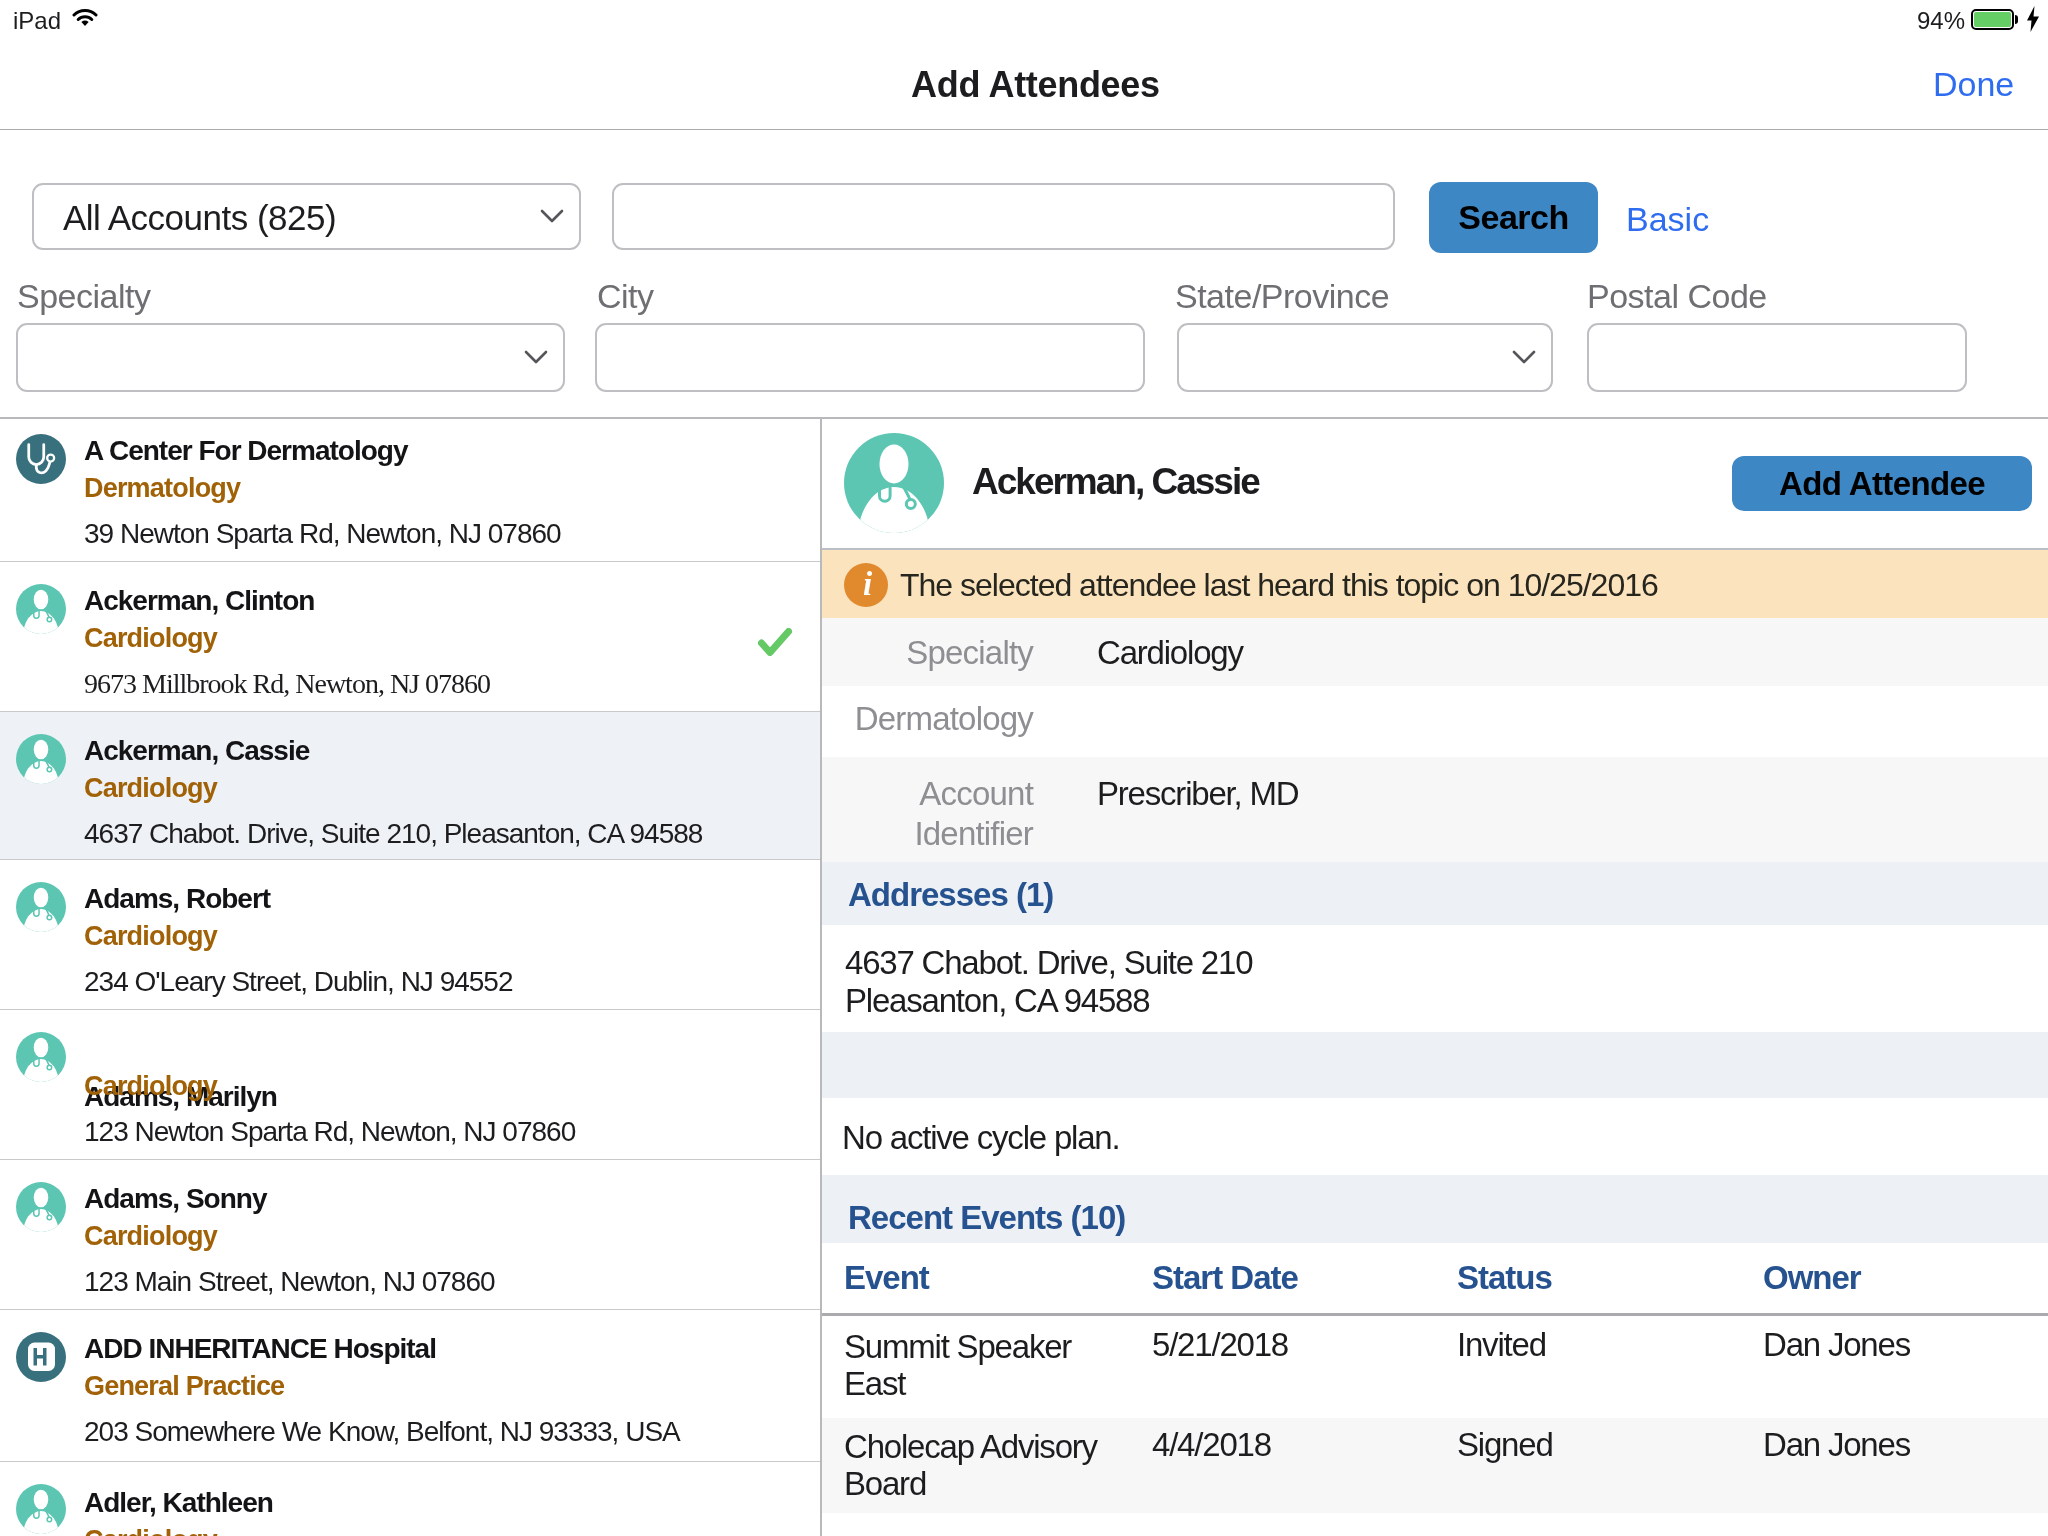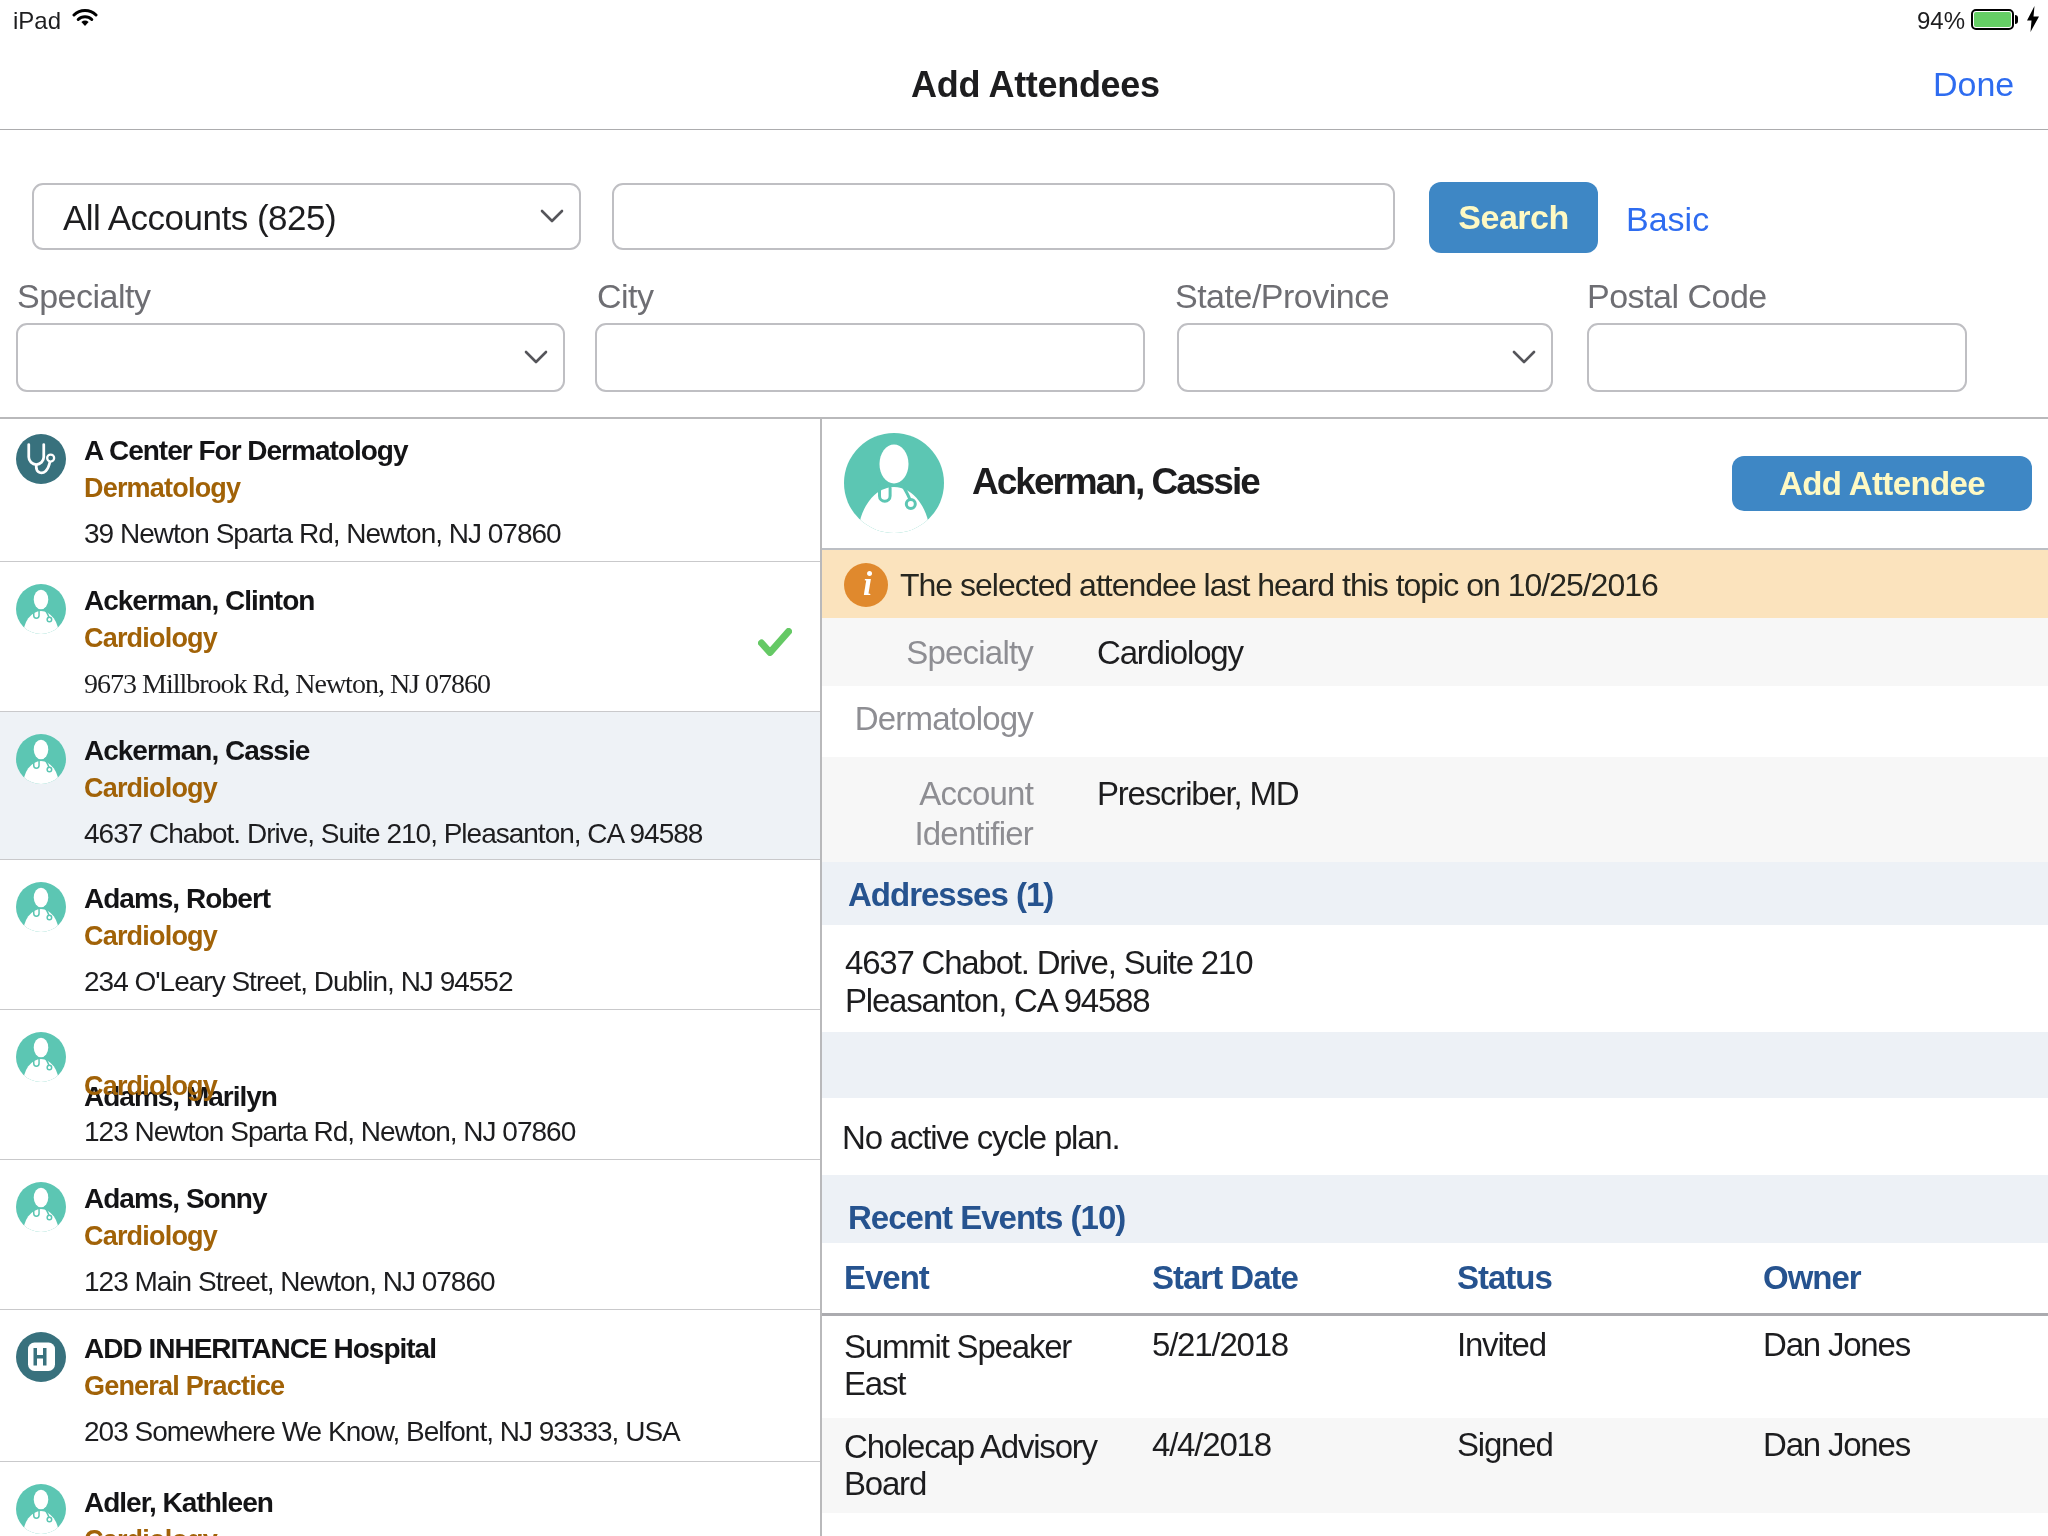--- a/index.html
+++ b/index.html
@@ -7,21 +7,21 @@
        font-family:"Liberation Sans",sans-serif;color:#1d1d1f;background:#fff;padding-left:48px;}
   .abs{position:absolute;white-space:nowrap;}
   .sub{color:#a16207;font-weight:bold;font-size:27px;letter-spacing:-0.8px;text-align:right;}
   .t1{font-size:28px;font-weight:bold;letter-spacing:-1px;color:#141416;}
   .t2{font-size:28px;letter-spacing:-1px;}
   .blue{color:#2e6cf0;}
   .navy{color:#26538f;font-weight:bold;font-size:33px;letter-spacing:-1px;}
   .rlab{color:#8e8e93;font-size:33px;left:833px;width:200px;text-align:right;letter-spacing:-0.8px;}
   .rval{font-size:33px;letter-spacing:-1.2px;}
   .box{position:absolute;background:#fff;border:2px solid #bfbfc3;border-radius:11px;box-sizing:border-box;}
-  .btn{position:absolute;background:#3e87c5;border-radius:12px;color:#fef9c3;
+  .btn{position:absolute;background:#3e87c5;border-radius:12px;color:#000000;
        display:flex;align-items:center;justify-content:center;font-weight:bold;}
   .sep{position:absolute;left:0;width:820px;height:1px;background:#c9c9cb;}
   .flab{color:#6e6e73;font-size:34px;letter-spacing:-0.5px;}
 </style>
 </head>
 <body>
 <div id="app">
 
   <div class="abs" style="left:13px;top:7px;font-size:24px;">iPad</div>
   <svg class="abs" style="left:72px;top:8px;" width="26" height="20" viewBox="0 0 26 20">

